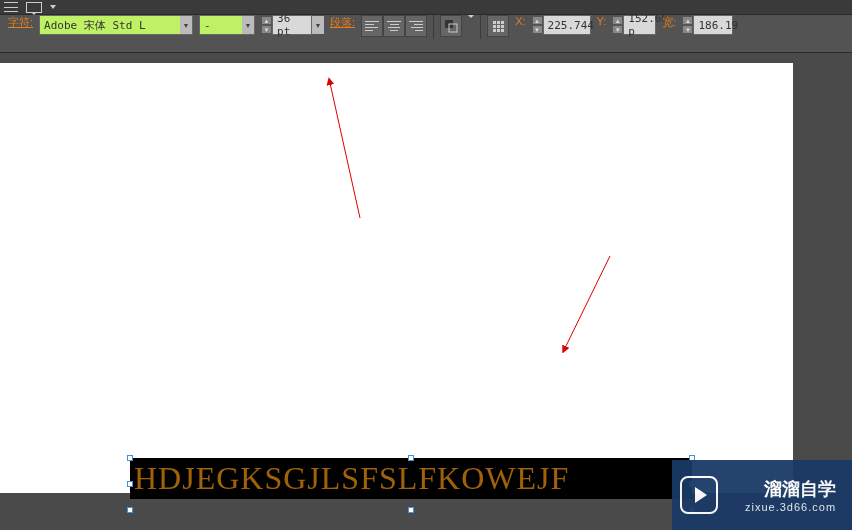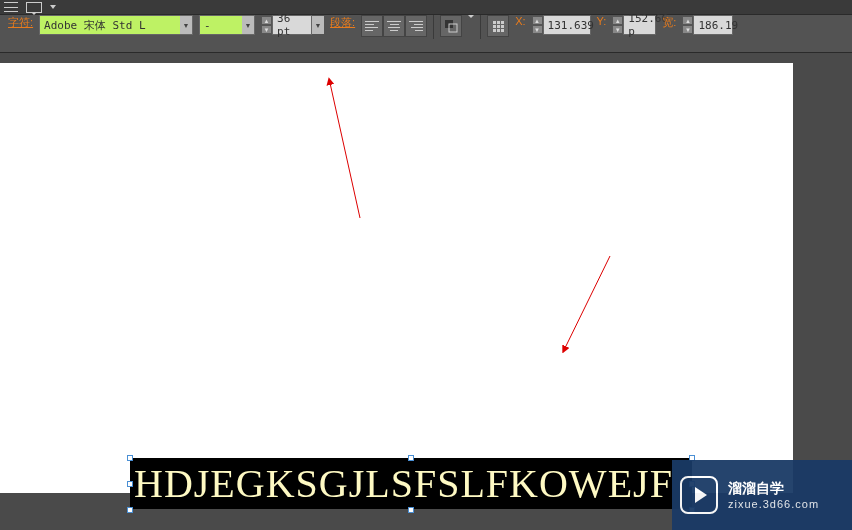--- a/index.html
+++ b/index.html
@@ -175,23 +175,23 @@
     }
     .text-frame {
       position: absolute;
       left: 130px;
       top: 405px;
       width: 562px;
       height: 52px;
     }
     .text-content {
       background: #000;
-      color: #fef9c3;
+      color: #a16207;
       font-family: "Times New Roman", serif;
-      font-size: 40px;
+      font-size: 32px;
       font-weight: normal;
       letter-spacing: 1px;
       padding: 2px 4px;
       white-space: nowrap;
     }
     .handle {
       position: absolute;
       width: 6px;
       height: 6px;
       border: 1px solid #4a8fd4;
@@ -237,22 +237,22 @@
       border-left: 12px solid #fff;
       border-top: 8px solid transparent;
       border-bottom: 8px solid transparent;
       margin-left: 3px;
     }
     .wm-text {
       color: #fff;
       display: flex;
       flex-direction: column;
     }
-    .wm-title { font-size: 14px; font-weight: bold; }
-    .wm-sub { font-size: 11px; opacity: 0.9; letter-spacing: 1px; }
+    .wm-title { font-size: 18px; font-weight: bold; text-align: right; }
+    .wm-sub { font-size: 11px; opacity: 0.9; letter-spacing: 1px; margin-left: 17px; }
     .sep { width: 1px; height: 24px; background: #3a3a3a; }
     .xy-label { color: #e87b1c; font-size: 11px; }
   </style>
 </head>
 <body>
 
 <div class="top-toolbar">
   <div class="arrange-icon">
     <div></div>
       <div></div>
@@ -332,21 +332,21 @@
         <span></span>
       </div>
   </div>
 
   <span class="xy-label">X:</span>
   <div class="spinner-group">
     <div class="spinner-arrows">
       <div class="spinner-btn">▲</div>
       <div class="spinner-btn">▼</div>
     </div>
-    <div class="spinner-field" style="width:48px">131.639</div>
+    <div class="spinner-field" style="width:48px">225.744</div>
   </div>
 
   <span class="xy-label">Y:</span>
   <div class="spinner-group">
     <div class="spinner-arrows">
       <div class="spinner-btn">▲</div>
       <div class="spinner-btn">▼</div>
     </div>
     <div class="spinner-field" style="width:33px">152.66 p</div>
   </div>

